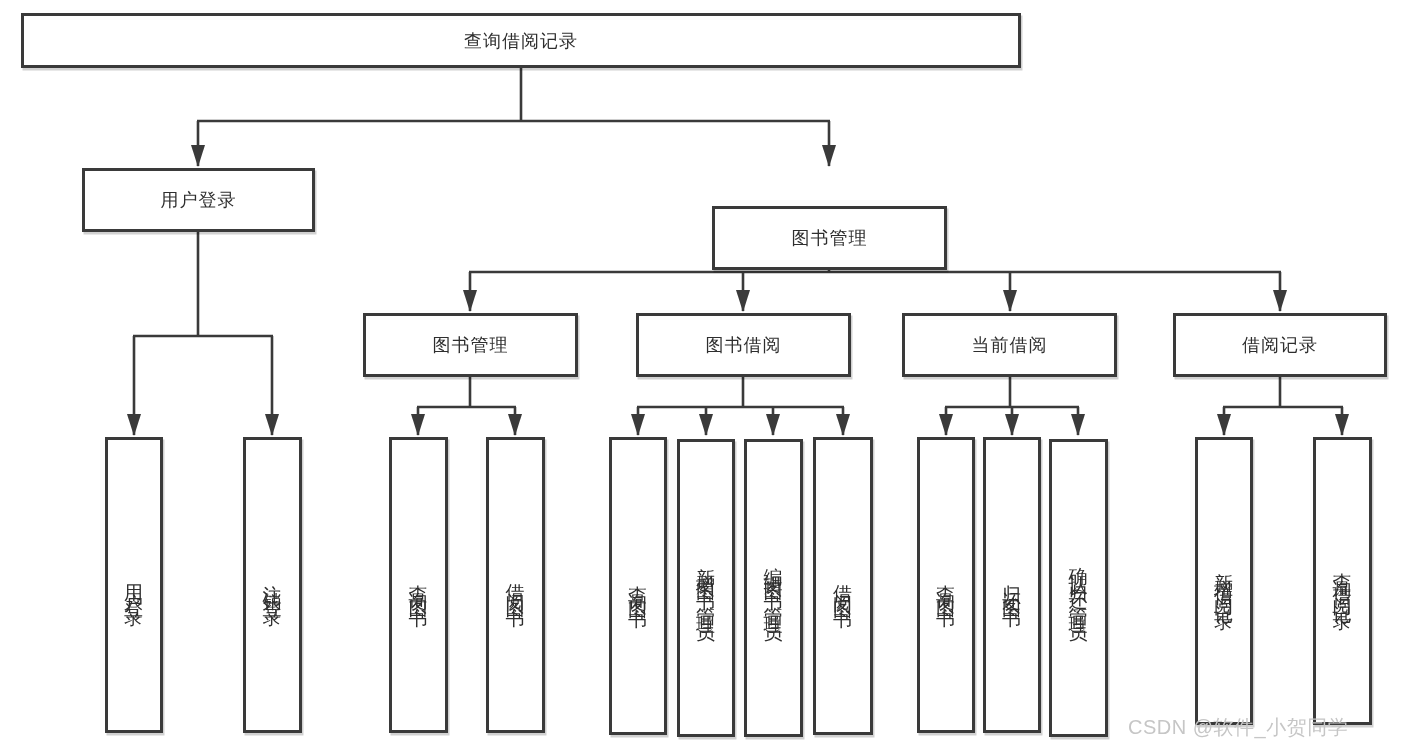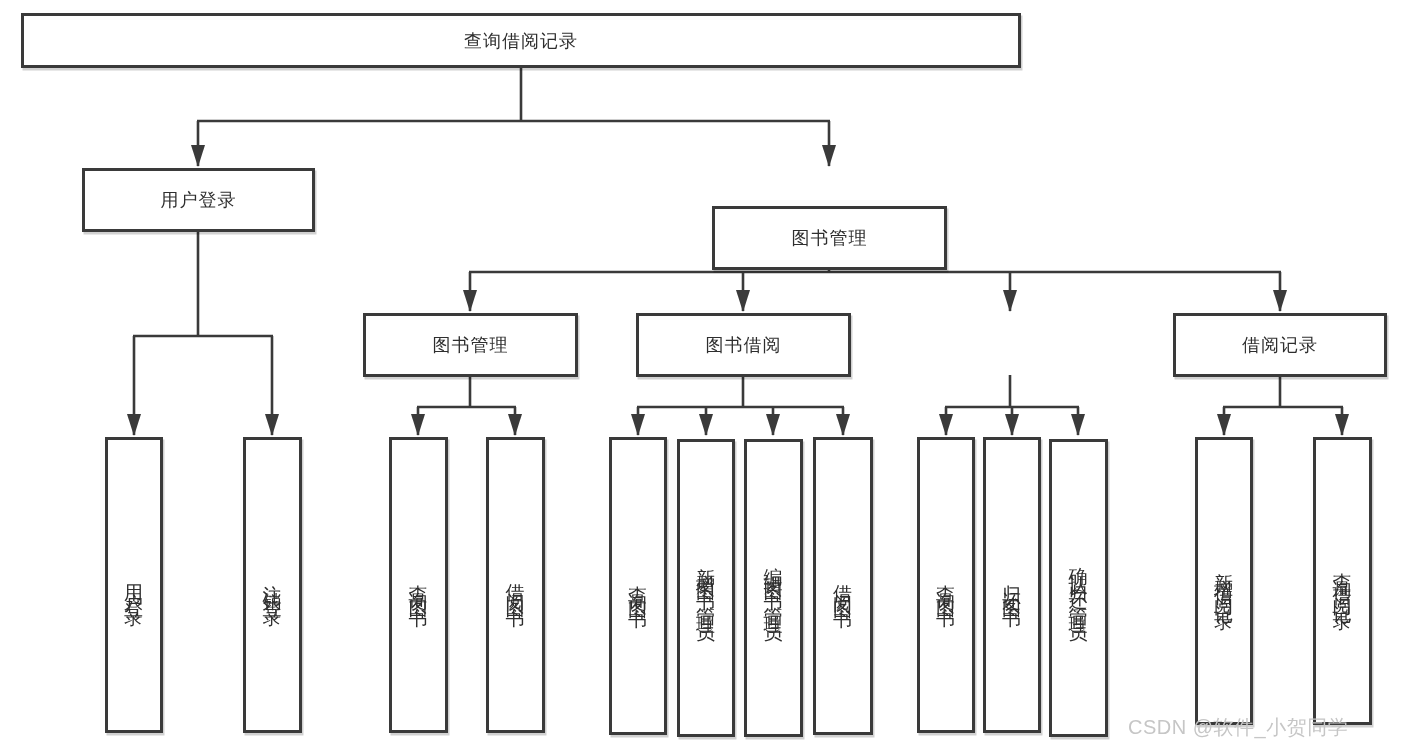--- a/index.html
+++ b/index.html
@@ -116,20 +116,23 @@
   <div class="node h" style="left:712px; top:168px; width:235px; height:64px;margin-top:38px;">
     <span class="lbl">图书管理</span>
   </div>
 
   <div class="node h" style="left:363px; top:313px; width:215px; height:64px;">
     <span class="lbl">图书管理</span>
   </div>
   <div class="node h" style="left:636px; top:313px; width:215px; height:64px;text-align:right;">
     <span class="lbl">图书借阅</span>
   </div>
+  <div class="node h" style="left:902px; top:313px; width:215px; height:64px;">
+    <span class="lbl">当前借阅</span>
+  </div>
   <div class="node h" style="left:1173px; top:313px; width:214px; height:64px;">
     <span class="lbl">借阅记录</span>
   </div>
 
   <div class="node v" style="left:105px; top:437px; width:58px; height:296px;">
     <span class="lbl">用户登录</span>
   </div>
   <div class="node v" style="left:243px; top:437px; width:59px; height:296px;">
     <span class="lbl">注销登录</span>
   </div>

